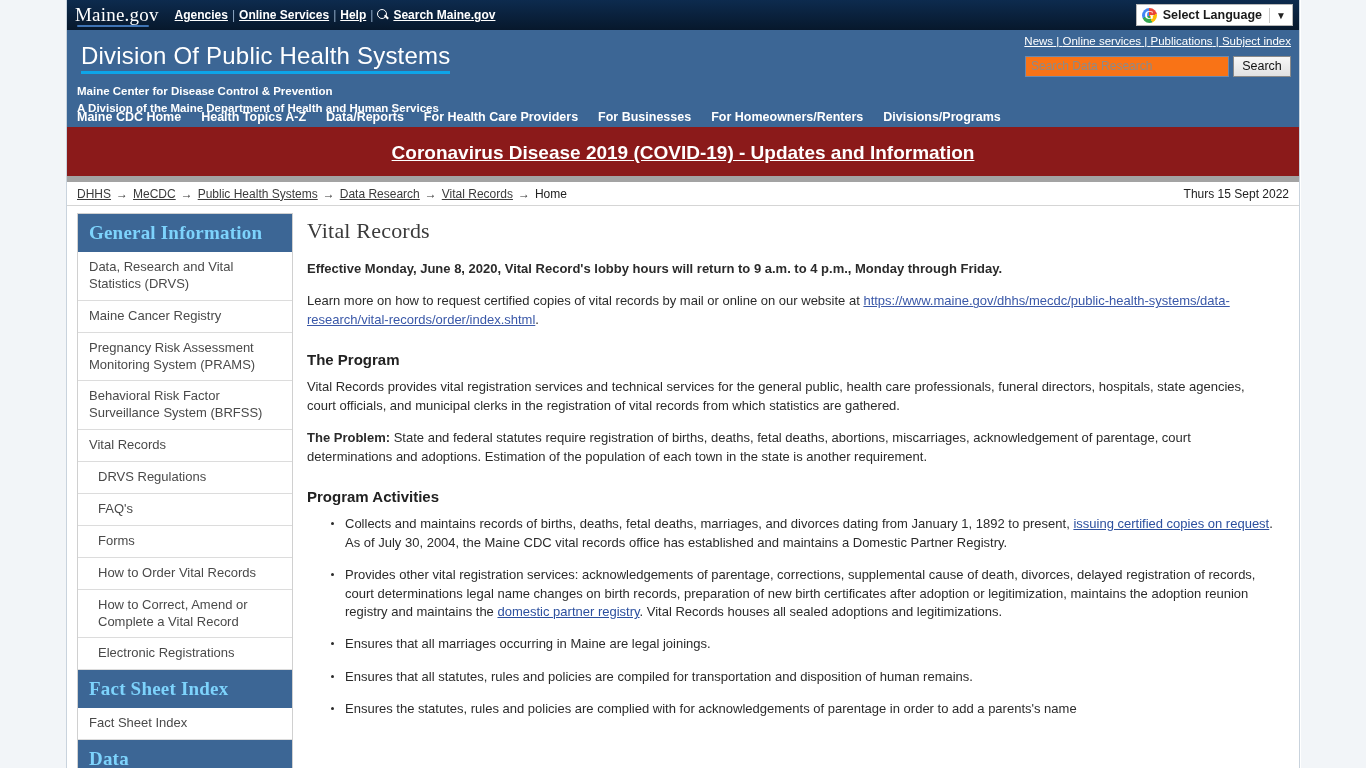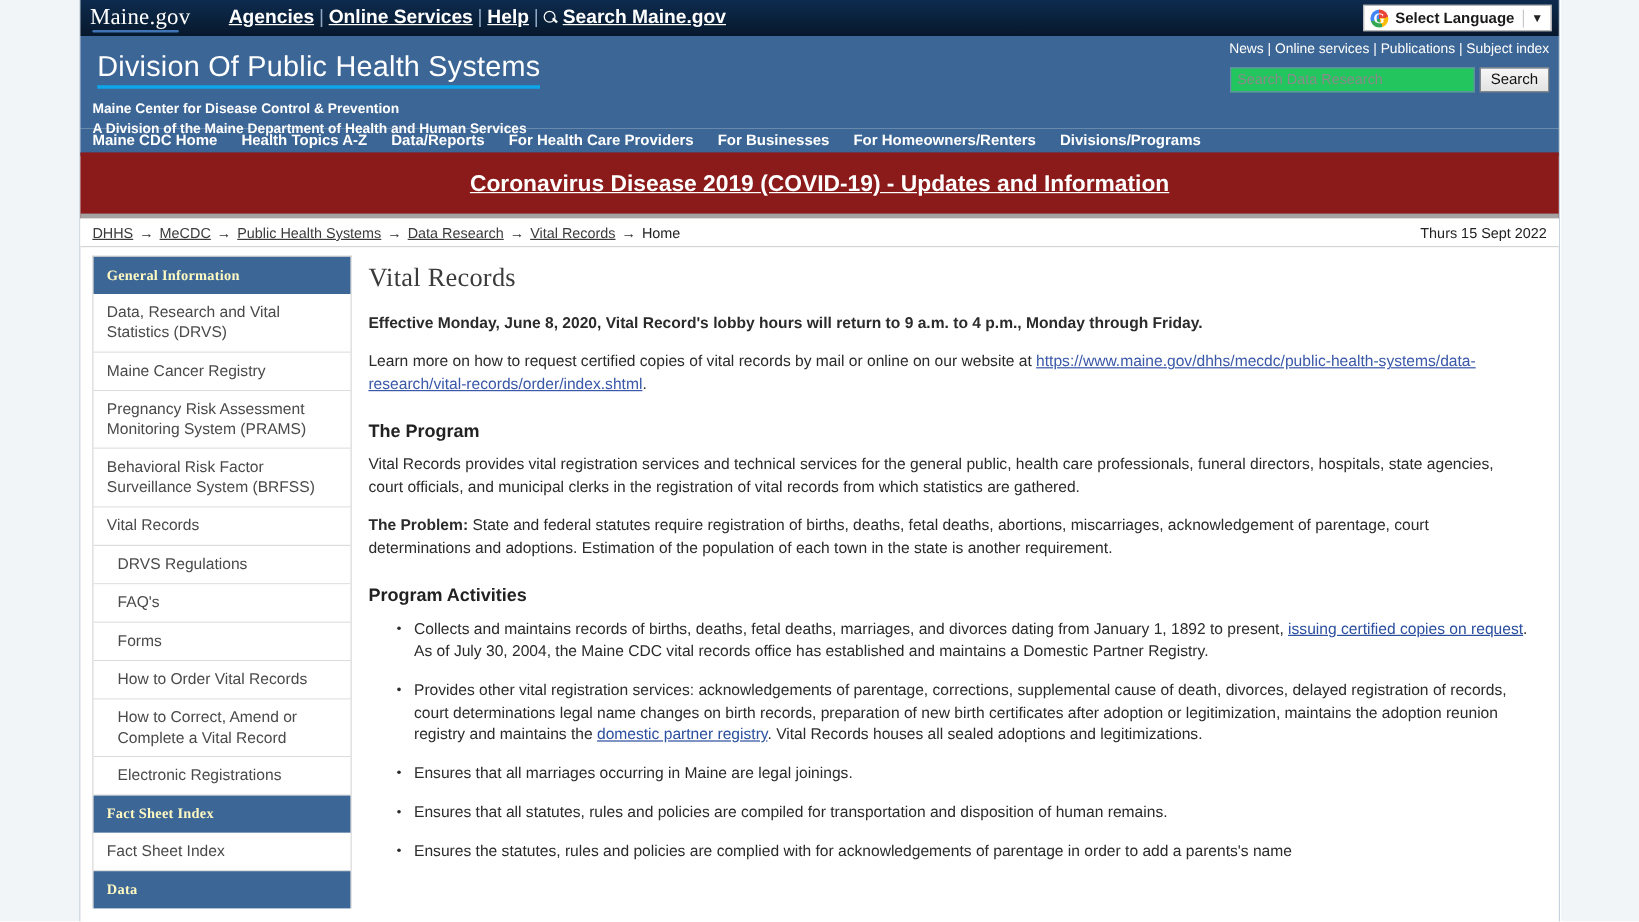--- a/index.html
+++ b/index.html
@@ -50,23 +50,23 @@
   }
   .mg-logo::after {
     content: "";
     position: absolute;
     left: 2px; right: 10px; bottom: -1px;
     height: 2px;
     background: #3f74b5;
     border-radius: 2px;
   }
   .mg-links {
-    margin-left: 32px;
+    margin-left: 16px;
     color: #ffffff;
-    font-size: 16px;
+    font-size: 12px;
     font-weight: bold;
     display: flex;
     align-items: center;
     gap: 4px;
   }
   .mg-links a { color:#ffffff; text-decoration: underline; }
   .mg-sep { color:#8fa8c4; font-weight: normal; }
   .mg-search-icon { display:inline-block; width:12px; height:12px; position:relative; vertical-align:-2px; }
   .mg-search-icon::before {
     content:""; position:absolute; left:0; top:0; width:8px; height:8px;
@@ -132,28 +132,28 @@
     line-height: 1.05;
   }
   .dept .sub1, .dept .sub2 {
     color:#ffffff; font-size:11.5px; font-weight:bold; line-height:1.45;
   }
   .dept .sub1 { margin-top: 5px; }
   .dept-right {
     position:absolute; right: 8px; top: 6px; text-align:right;
   }
   .dept-right .toplinks {
-    color:#ffffff; font-size:11.5px; line-height:1;
+    color:#ffffff; font-size:11.5px; line-height:1;text-decoration:underline;
   }
   .dept-right .toplinks a { color:#ffffff; text-decoration:none; }
   .searchrow { margin-top: 8px; display:flex; justify-content:flex-end; gap:4px; }
   .search-input {
     width: 204px; height: 21px;
     border: 1px solid #6c89ac;
-    background:#22c55e;
+    background:#f97316;
     font-size: 12px;
     padding: 0 5px;
     color:#222;
     font-family:"Liberation Sans",sans-serif;
   }
   .search-input::placeholder { color:#8b8b8b; }
   .search-btn {
     height: 21px; min-width: 58px;
     border: 1px solid #8a8a8a;
     background: #eeeeee;
@@ -181,21 +181,21 @@
     font-weight: bold;
     text-decoration: none;
     white-space: nowrap;
   }
 
   
   .covid {
     background: #8b1a1a;
     height: 52px;
     display:flex; align-items:center; justify-content:center;
-    border-bottom: 4px solid #a3a3a3;
+    border-bottom: 6px solid #a3a3a3;
   }
   .covid a {
     color:#ffffff;
     font-size: 19px;
     font-weight: bold;
     text-decoration: underline;
   }
 
   
   .crumbbar {
@@ -217,24 +217,24 @@
   .cols { display:flex; align-items:flex-start; }
   .sidebar {
     width: 216px;
     flex: 0 0 216px;
     margin: 7px 0 0 10px;
     border: 1px solid #d0d0d0;
     border-bottom: none;
   }
   .side-head {
     background: #3c6695;
-    color:#fef9c3;
+    color:#7dd3fc;
     font-family:"Liberation Serif", serif;
     font-weight: bold;
-    font-size: 12px;
+    font-size: 19px;
     padding: 8px 0 8px 11px;
     letter-spacing: .2px;
   }
   .side-item {
     border-bottom: 1px solid #dcdcdc;
     padding: 7px 10px 7px 11px;
     font-size: 13px;
     color: #4a4a4a;
     line-height: 1.3;
     cursor: pointer;

